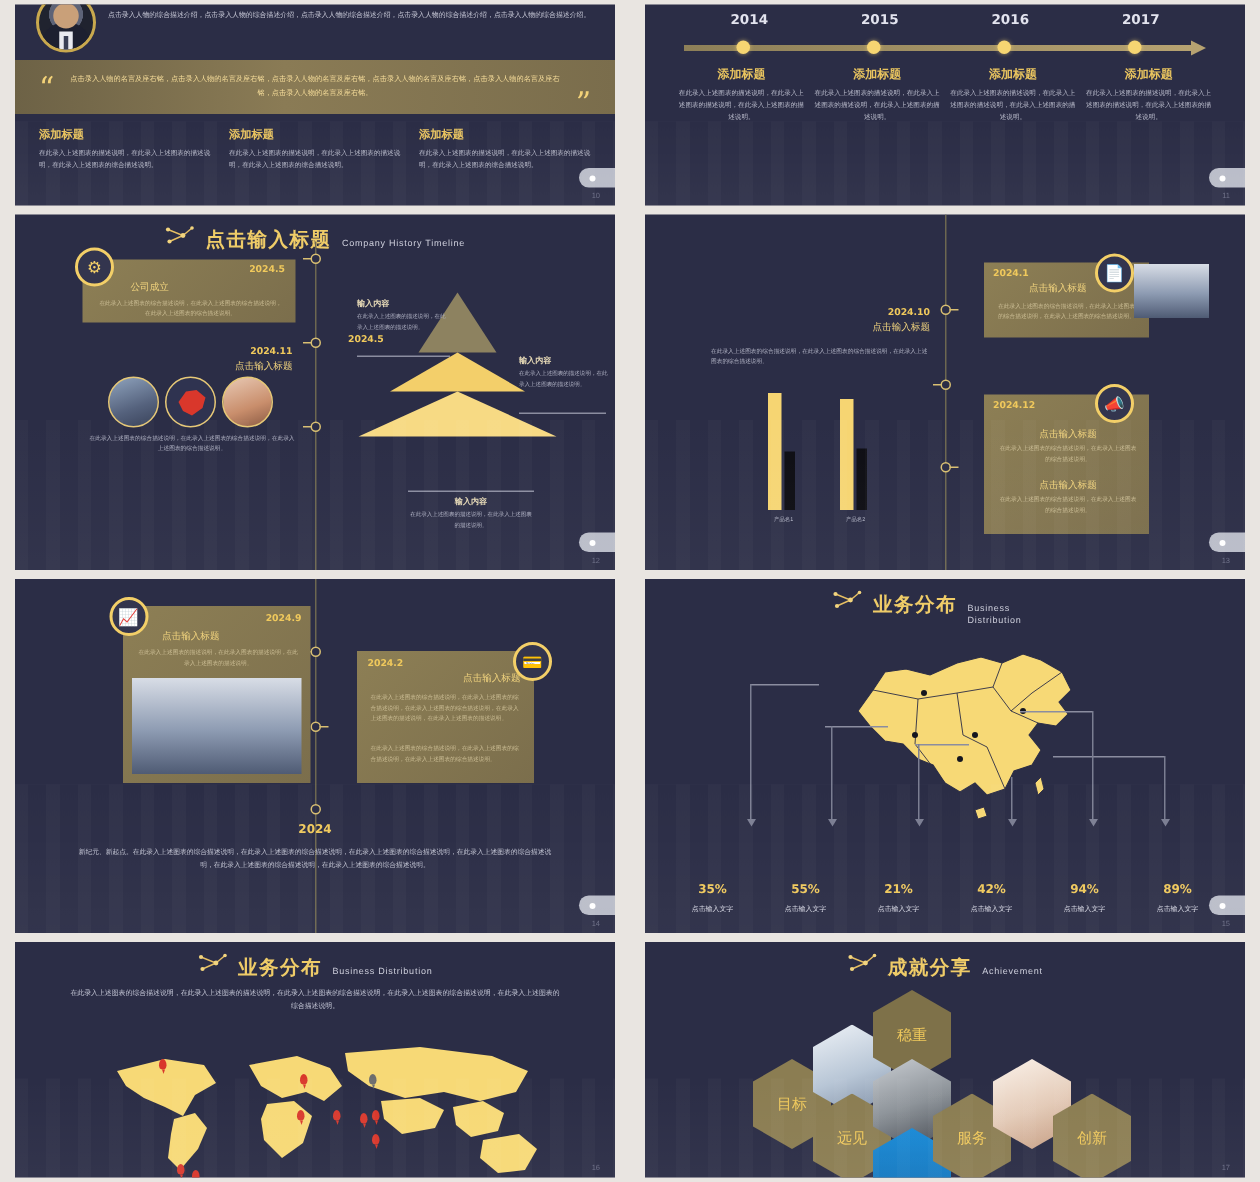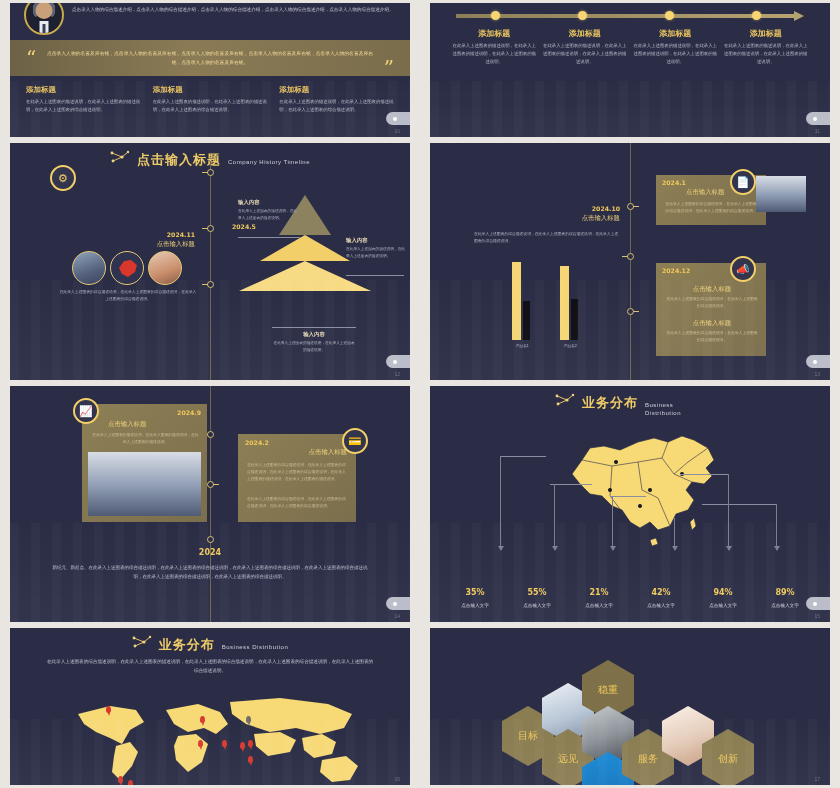--- a/index.html
+++ b/index.html
@@ -188,20 +188,26 @@
       </div>
       <div class="pnum">10</div>
       <div class="navpill">
           <i></i>
         </div>
     </div>
   </div>
 
   <div class="cell">
     <div class="slide">
+      <div class="years">
+        <div>2014</div>
+        <div>2015</div>
+        <div>2016</div>
+        <div>2017</div>
+      </div>
       <div class="axis">
         <div class="bar"></div>
           <div class="arrow"></div>
         <div class="dot" style="left:10%"></div>
         <div class="dot" style="left:35%"></div>
         <div class="dot" style="left:60%"></div>
         <div class="dot" style="left:85%"></div>
       </div>
       <div class="tlcols">
         <div class="c">
@@ -243,20 +249,25 @@
         </span>
         <h2>点击输入标题</h2>
         <span class="en" style="max-width:none">Company History Timeline</span>
       </div>
 
       <div class="vline" style="left:50%; top:18px;"></div>
       <div class="node tick" style="left:50%; top:26px;"></div>
       <div class="node tick" style="left:50%; top:82px;"></div>
       <div class="node tick" style="left:50%; top:138px;"></div>
 
+      <div class="goldbox" style="left:45px; top:30px; width:142px; height:42px;">
+        <div style="position:absolute; right:7px; top:3px;" class="datetag">2024.5</div>
+        <div style="position:absolute; left:32px; top:14px;" class="ttl-gold">公司成立</div>
+        <div style="position:absolute; left:10px; right:8px; top:26px; text-align:center;" class="minip">在此录入上述图表的综合描述说明，在此录入上述图表的综合描述说明，在此录入上述图表的综合描述说明。</div>
+      </div>
       <div class="badge" style="left:40px; top:22px;">⚙</div>
 
       <div style="position:absolute; left:60px; top:88px; width:125px; text-align:right;">
         <div class="datetag">2024.11</div>
         <div class="ttl-gold" style="margin-top:2px;">点击输入标题</div>
       </div>
       <div class="photo ph-a" style="left:62px; top:108px; width:34px;height:34px;border-radius:50%;border:1.5px solid #e6c877;"></div>
       <div class="photo ph-red" style="left:100px; top:108px; width:34px;height:34px;border-radius:50%;border:1.5px solid #e6c877;">
         <svg width="34" height="34" viewBox="0 0 34 34">
             <path d="M8 16 L13 9 L20 8 L26 13 L24 20 L17 25 L11 22 Z" fill="#d9372b"></path>
@@ -512,20 +523,34 @@
       <div class="pin" style="left:230px; top:114px;"></div>
       <div class="pin" style="left:238px; top:112px;"></div>
       <div class="pin" style="left:238px; top:128px;"></div>
 
       <div class="pnum">16</div>
     </div>
   </div>
 
   <div class="cell">
     <div class="slide">
+      <div class="hdr">
+        <span class="zig">
+          <svg width="20" height="14" viewBox="0 0 20 14">
+            <polyline points="2,3 12,7 3,11" fill="none" stroke="#e6bf63" stroke-width="1"></polyline>
+            <line x1="12" y1="7" x2="18" y2="2" stroke="#e6bf63" stroke-width="1"></line>
+            <circle cx="2" cy="3" r="1.4" fill="#f2d47e"></circle>
+              <circle cx="12" cy="7" r="1.6" fill="#f2d47e"></circle>
+            <circle cx="3" cy="11" r="1.4" fill="#f2d47e"></circle>
+              <circle cx="18" cy="2" r="1.2" fill="#f2d47e"></circle>
+          </svg>
+        </span>
+        <h2>成就分享</h2>
+        <span class="en" style="max-width:none">Achievement</span>
+      </div>
 
       <div class="hexwrap">
         <div class="hex gold" style="left:72px; top:56px;">
           <span>目标</span>
         </div>
         <div class="hex img1" style="left:112px; top:33px;"></div>
         <div class="hex gold2" style="left:152px; top:10px;">
           <span>稳重</span>
         </div>
         <div class="hex gold" style="left:112px; top:79px;">

